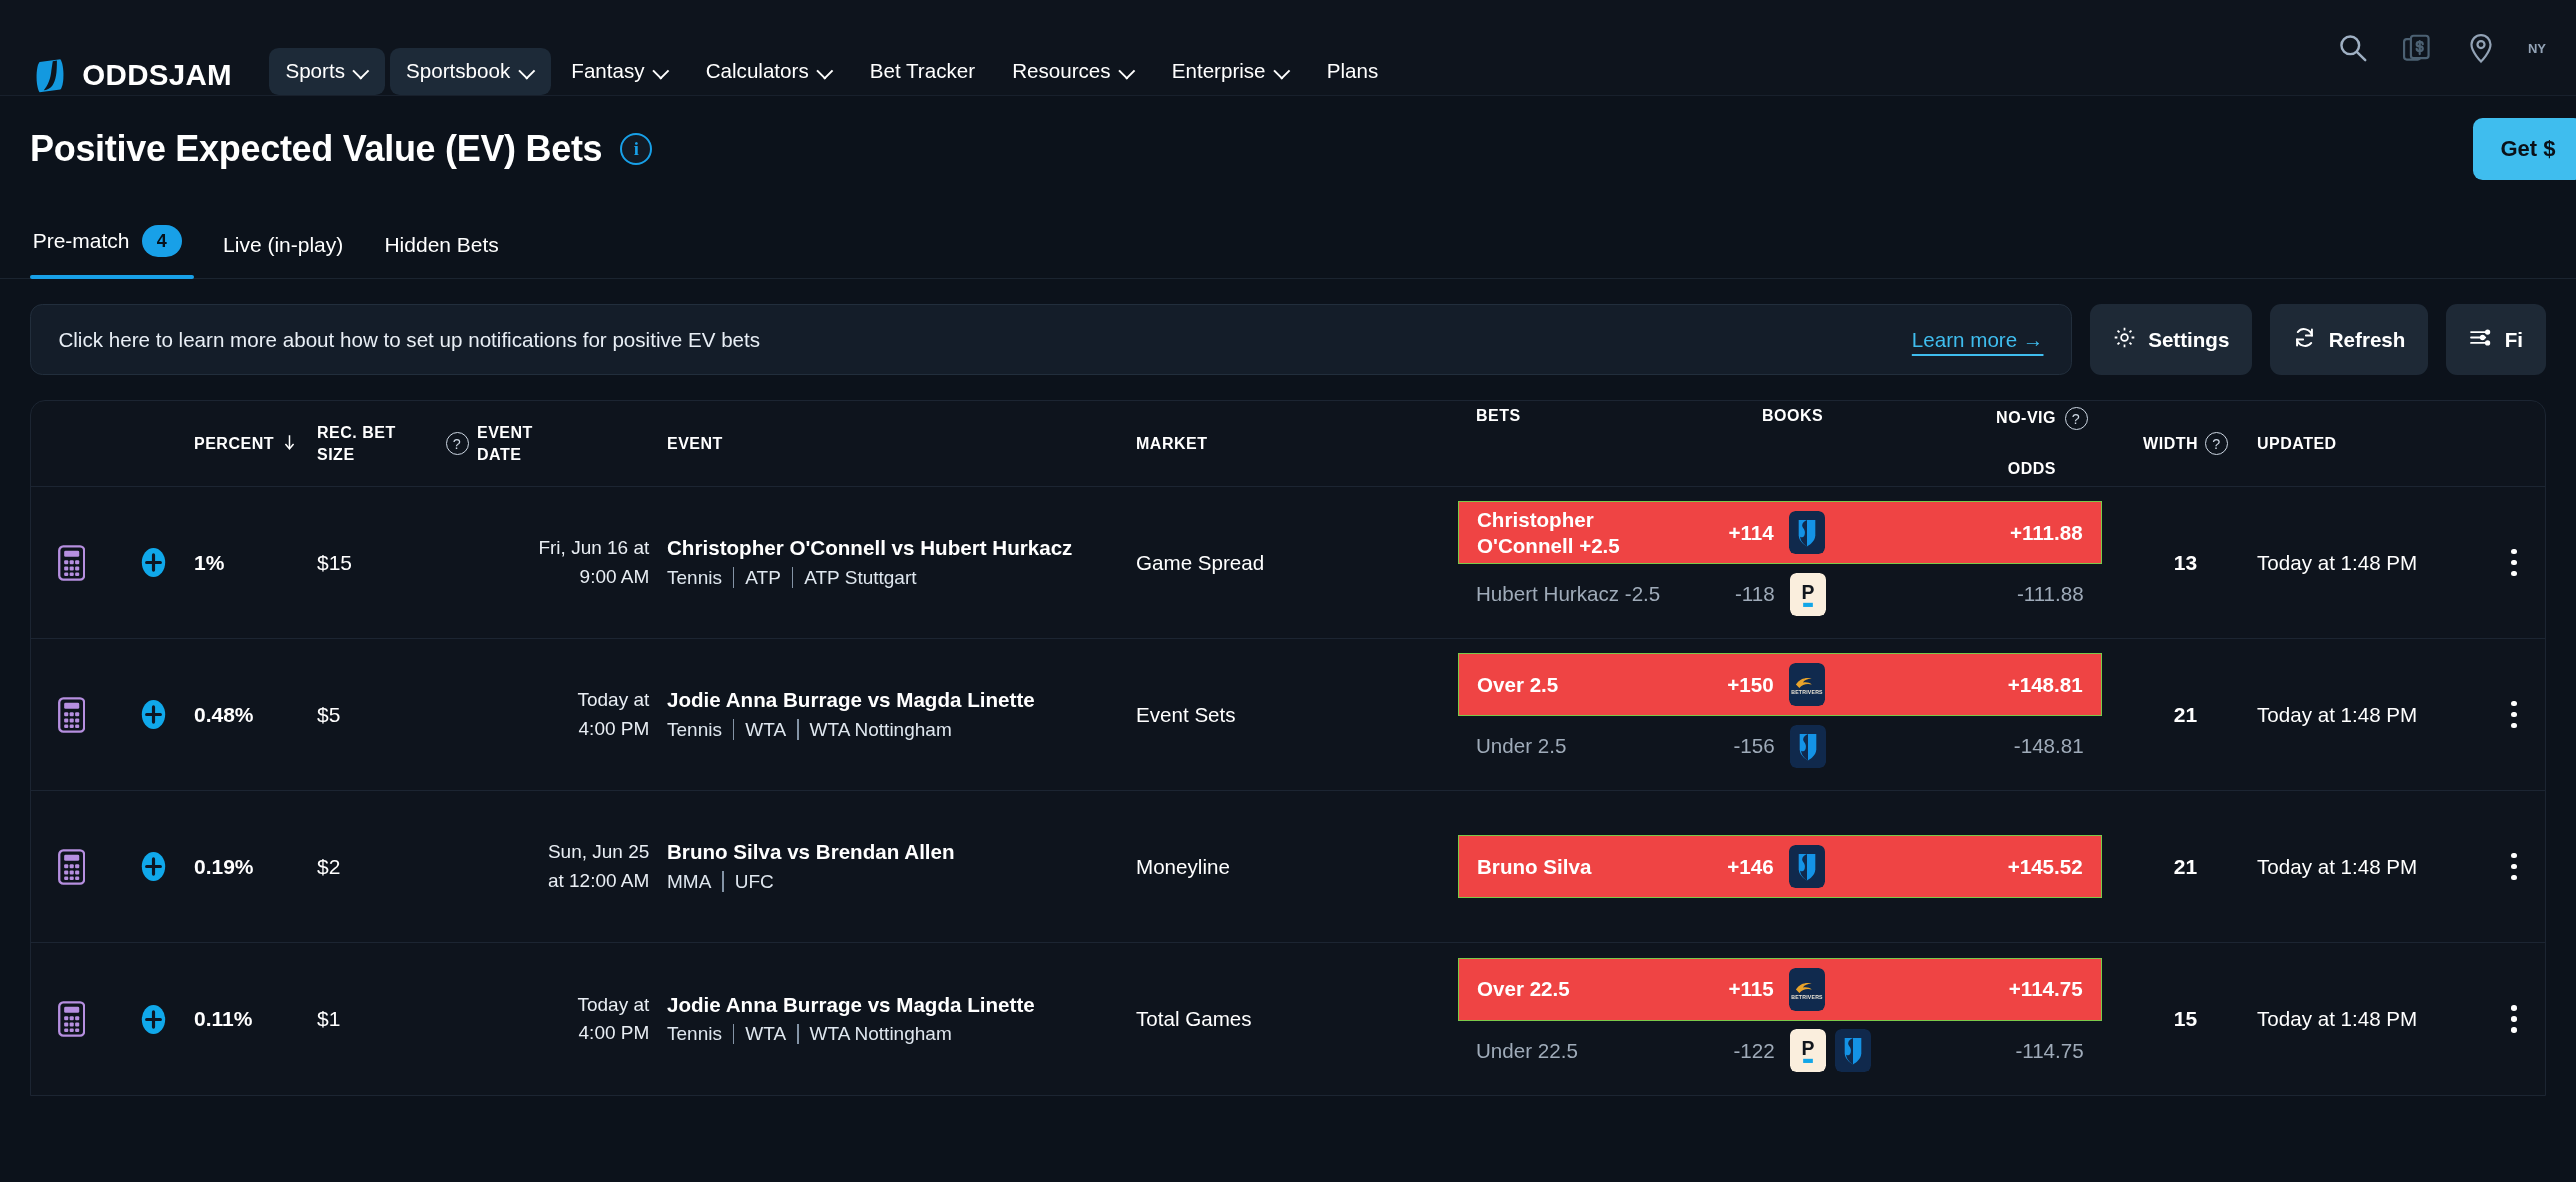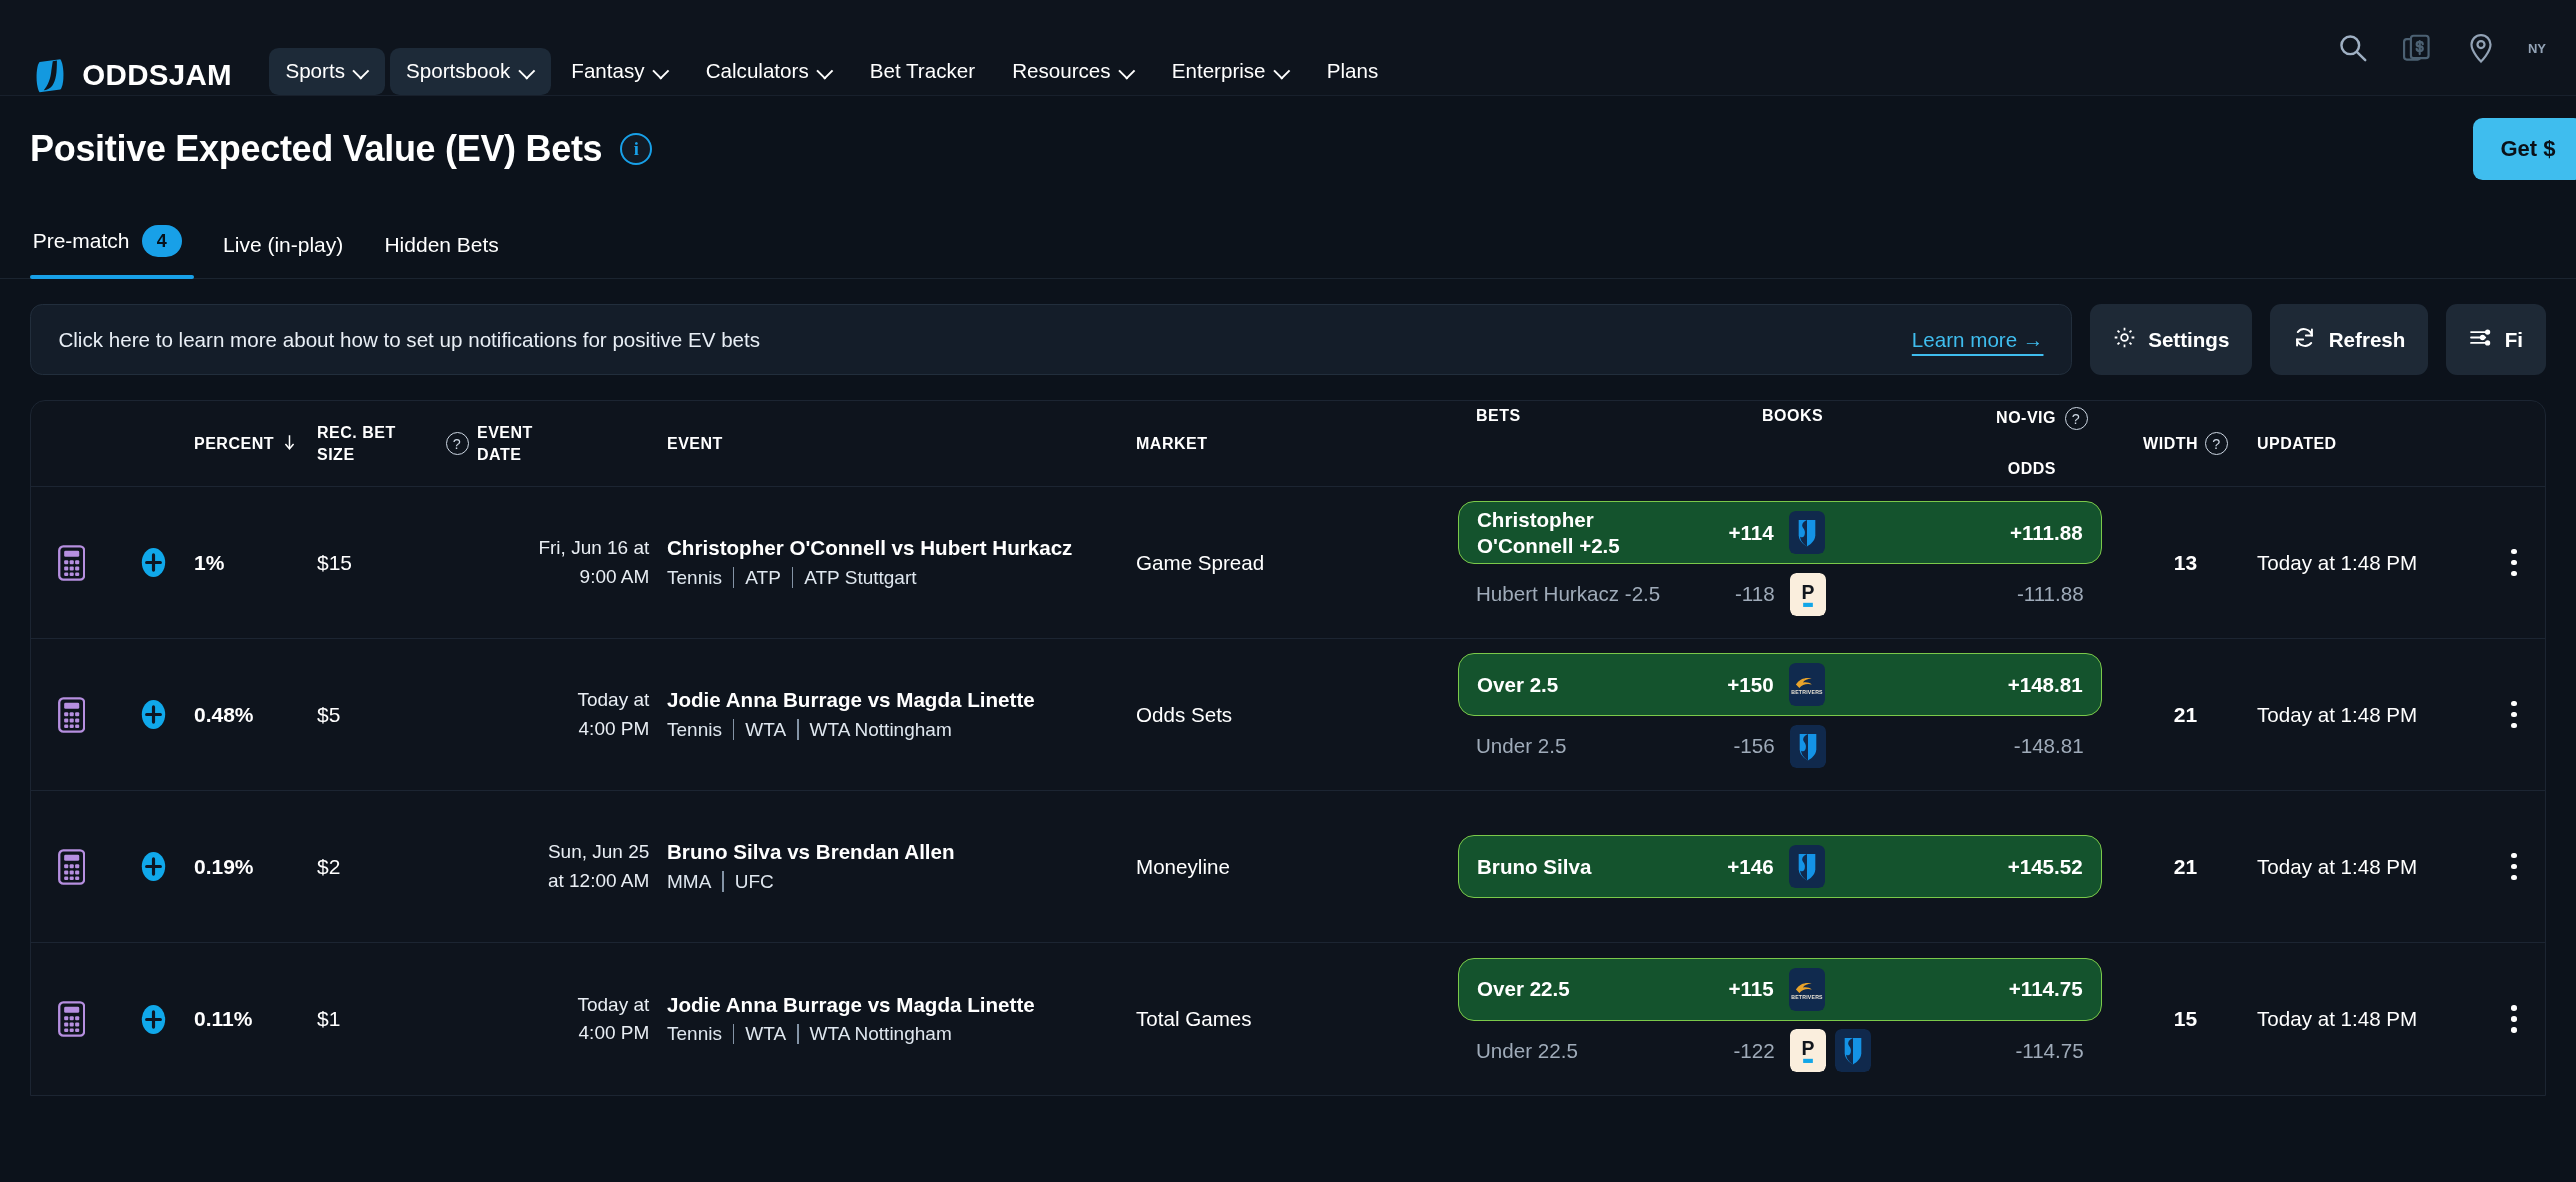--- a/index.html
+++ b/index.html
@@ -178,22 +178,22 @@
   .ev-sub span.sep { display: inline-block; width: 1.4px; height: 20.6px; background: #8494a6; margin: 0 11px; }
   .mkt { font-size: 20.6px; color: #ffffff; }
 
   
   .bets-block { display: flex; flex-direction: column; gap: 0; padding-right: 12.3px; }
   .bet-row {
     display: flex; align-items: center;
     height: 60px; padding: 0 18px;
   }
   .bet-row.primary {
-    background: #14532d; border: 1.7px solid #7bc94a;
-    border-radius: 16px; height: 63px;
+    background: #ef4444; border: 1.7px solid #7bc94a;
+    border-radius: 0; height: 63px;
   }
   .bet-name { flex: 1 1 auto; font-size: 20.6px; font-weight: 700; color: #ffffff; line-height: 1.25; }
   .bet-row.secondary .bet-name { font-weight: 400; color: #9fabb9; }
   .bet-odds { width: 96px; text-align: right; font-size: 20.6px; font-weight: 700; color: #ffffff; flex:0 0 auto; }
   .bet-row.secondary .bet-odds { font-weight: 400; color: #9fabb9; }
   .bet-books { width: 144px; display: flex; align-items: center; justify-content: flex-start; gap: 9.6px; padding-left: 15px; flex:0 0 auto;}
   .bet-novig { width: 165px; text-align: right; font-size: 20.6px; font-weight: 700; color: #ffffff; flex:0 0 auto;}
   .bet-row.secondary .bet-novig { font-weight: 400; color: #9fabb9; }
 
   .book-ico { width: 36px; height: 43px; border-radius: 6.2px; flex: 0 0 auto; position: relative; overflow: hidden; }
@@ -537,21 +537,21 @@
     <div class="c-event">
       <div class="ev-title">Jodie Anna Burrage vs Magda Linette</div>
       <div class="ev-sub">
           <span>Tennis</span>
           <span class="sep"></span>
           <span>WTA</span>
           <span class="sep"></span>
           <span>WTA Nottingham</span>
         </div>
     </div>
-    <div class="c-market"><span class="mkt">Odds Sets</span></div>
+    <div class="c-market"><span class="mkt">Event Sets</span></div>
     <div class="c-bets">
       <div class="bets-block">
         <div class="bet-row primary">
           <span class="bet-name">Over 2.5</span>
           <span class="bet-odds">+150</span>
           <span class="bet-books">
             <span class="book-ico"><svg width="36" height="43" viewBox="0 0 52 62">
                   <rect width="52" height="62" rx="9" fill="#102a4e"></rect>
                   <path d="M10 31 c6-9 16-11 24-8 -5-1-11 1-14 5 5-1 10 0 13 3 -7-2-14 0-18 5 z" fill="#e8a32b"></path>
                   <text x="26" y="45" font-family="Liberation Sans, sans-serif" font-size="7.5" font-weight="700" fill="#e8e2d4" text-anchor="middle" letter-spacing="0.3">BETRIVERS</text>

